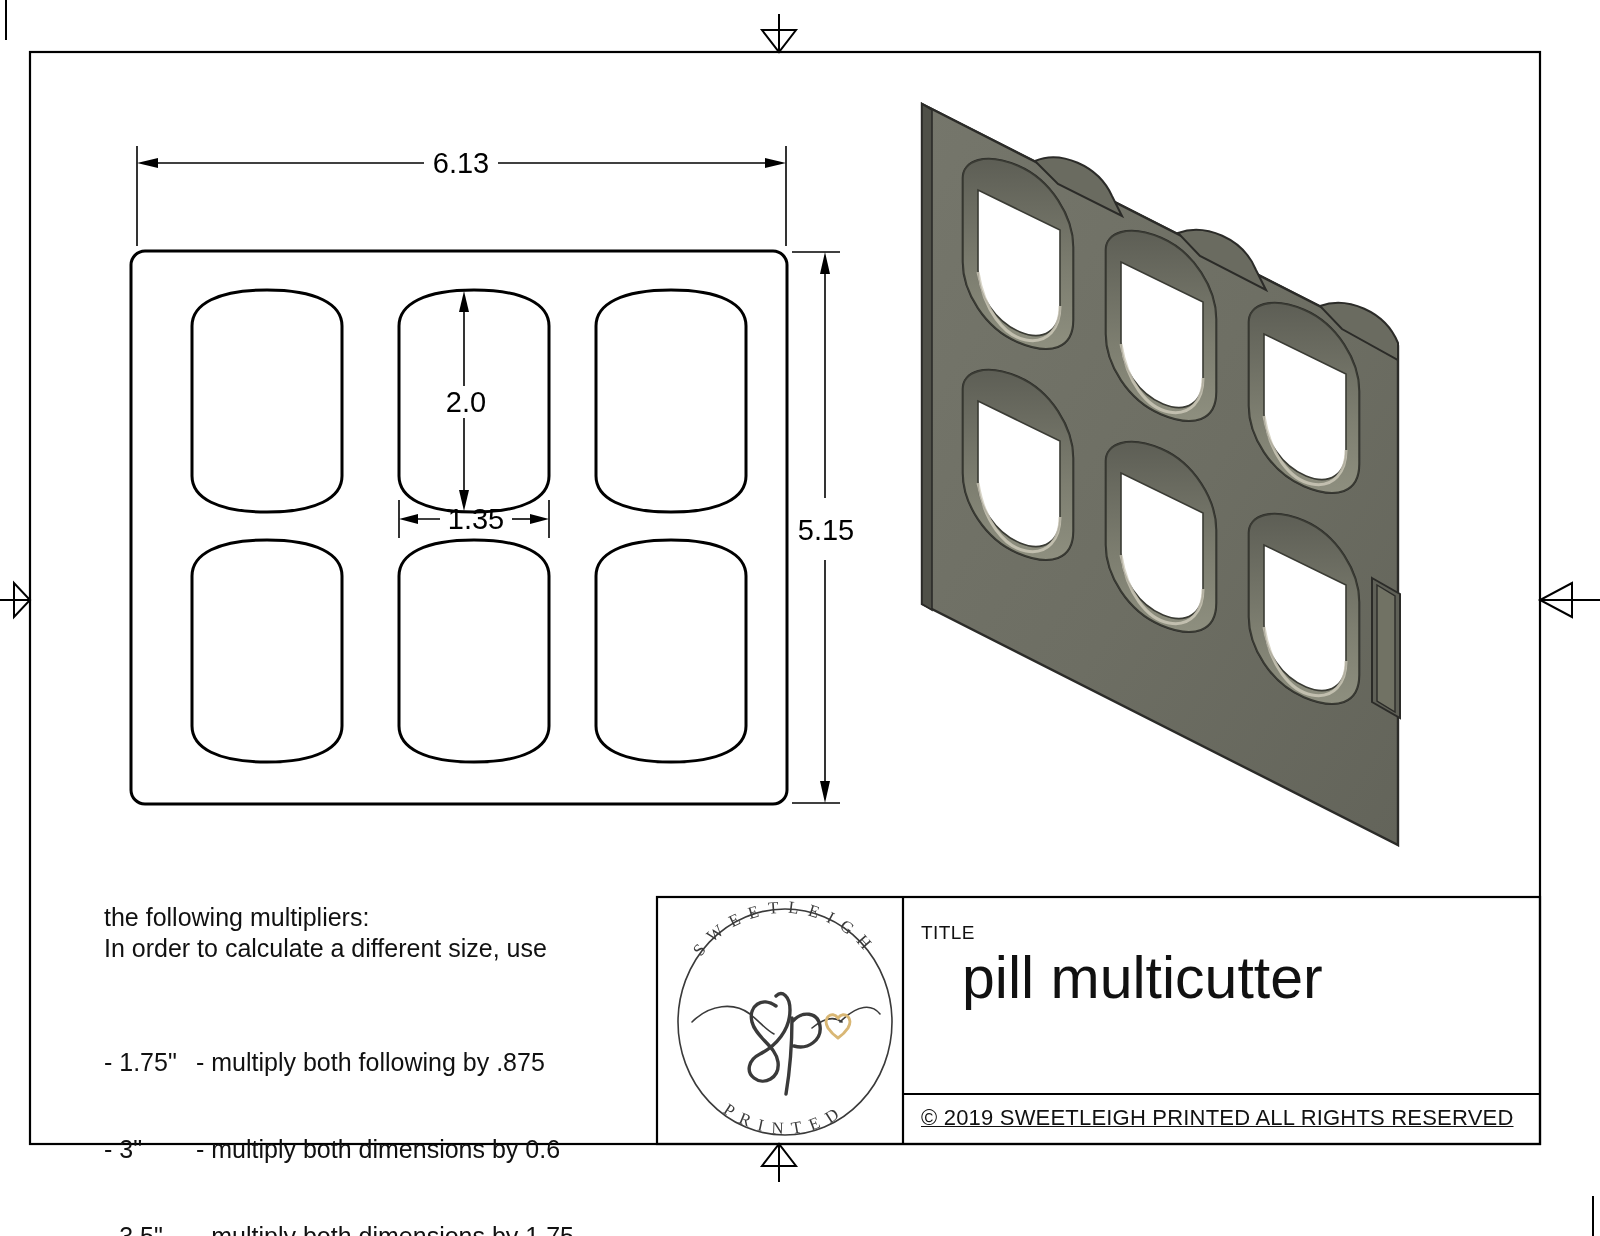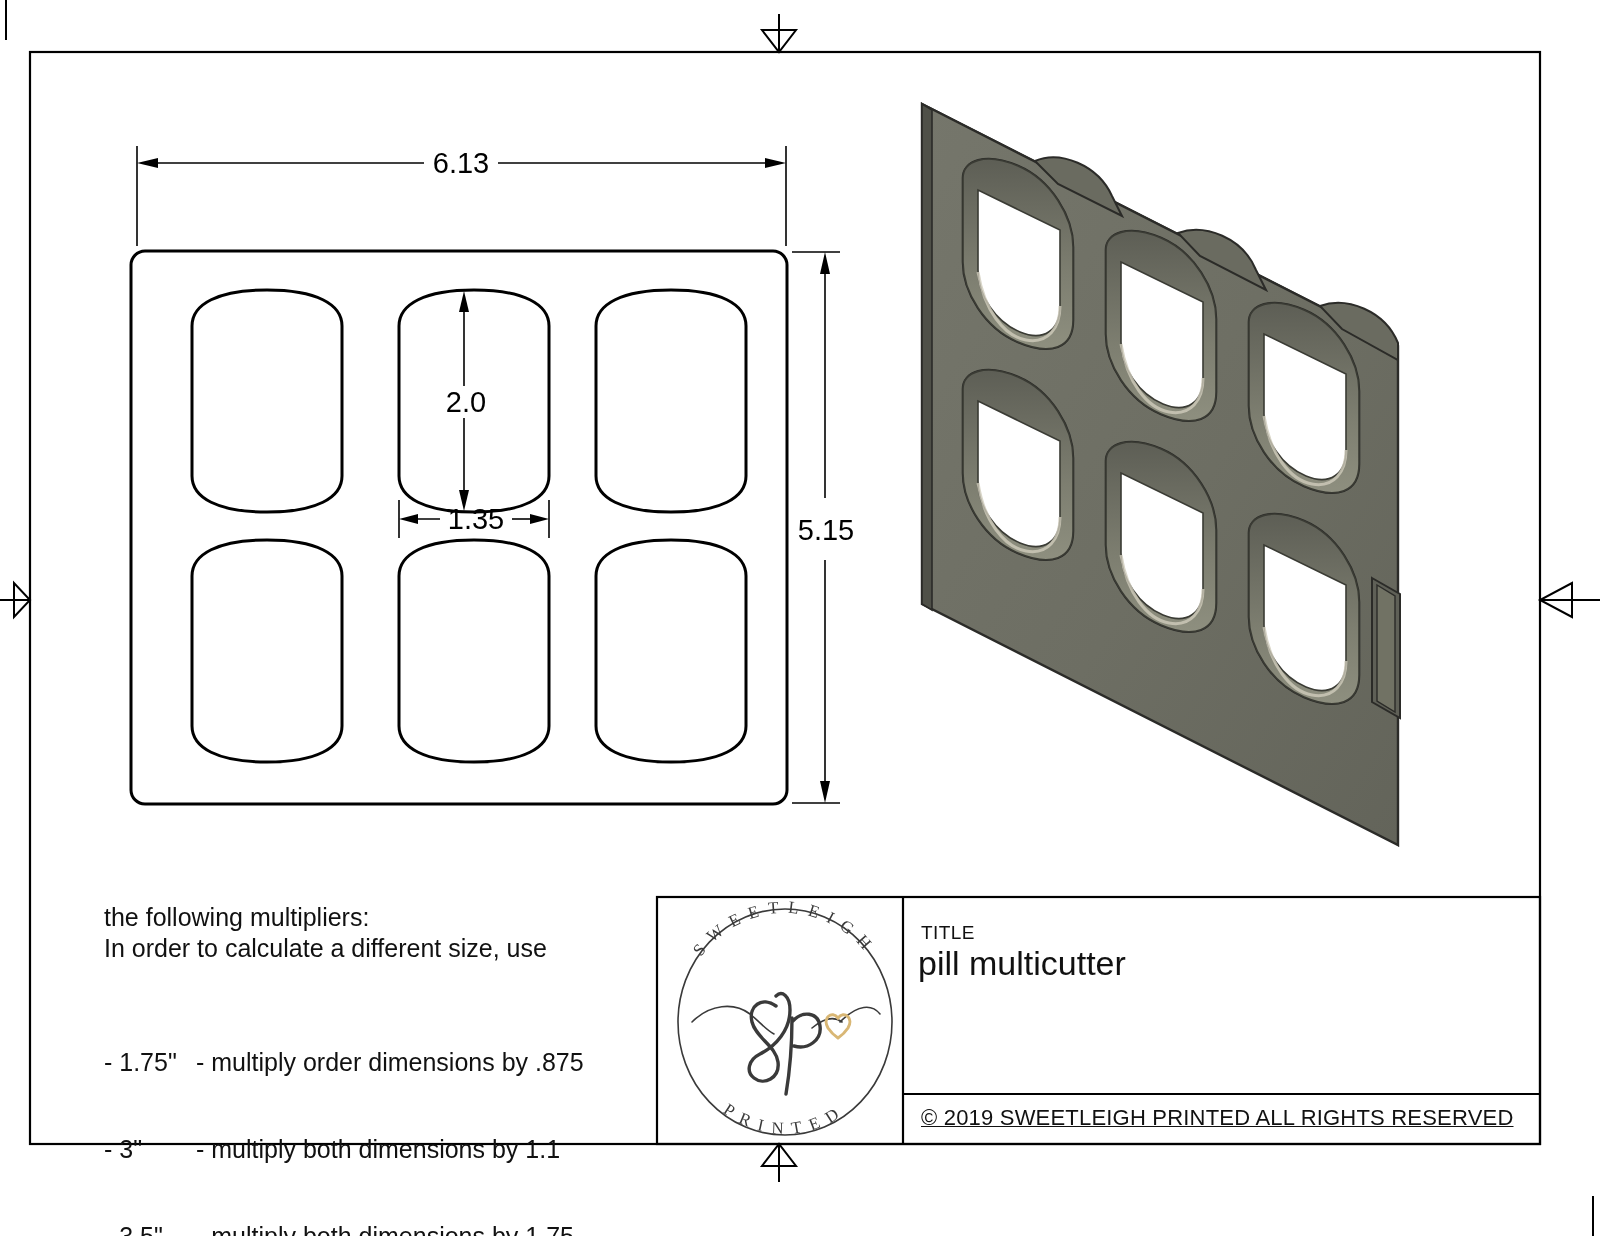--- a/index.html
+++ b/index.html
@@ -10,21 +10,21 @@
   }
   #stage{position:absolute;left:0;top:0;width:1600px;height:1236px;}
   svg.layer{position:absolute;left:0;top:0;width:1600px;height:1236px;overflow:visible;}
 
   
   .dimtext{font-family:"Liberation Sans",sans-serif;font-size:29px;fill:#000;}
   .notes{position:absolute;font-family:"Liberation Sans",sans-serif;color:#111;}
   .notes-head{font-size:25px;line-height:31px;white-space:pre;}
   .notes-list{font-size:25px;line-height:29px;white-space:pre;}
   .tb-label{font-size:19px;letter-spacing:.4px;text-align:center;}
-  .tb-title{font-size:34px;}
+  .tb-title{font-size:59px;margin-left:44px;}
   .tb-copy{font-size:22px;letter-spacing:.2px;}
   .logo-letter{font-family:"Liberation Serif",serif;font-size:17px;fill:#3a3a3a;letter-spacing:0;}
 </style>
 </head>
 <body>
 
 <div id="stage">
 
   <svg class="layer">
 
@@ -229,25 +229,25 @@
 
   <div class="notes" style="left:104px; top:902px; width:560px;">
     <div class="notes-head">the following multipliers:</div>
     <div class="notes-head">In order to calculate a different size, use</div>
 
     <div style="height:26px;"></div>
 
     <div class="notes-list">
       <div style="display:flex;">
         <span style="width:92px;display:inline-block;">- 1.75"</span>
-        <span>- multiply order dimensions by .875</span>
+        <span>- multiply both following by .875</span>
       </div>
       <div style="display:flex;">
         <span style="width:92px;display:inline-block;">- 3"</span>
-        <span>- multiply both dimensions by 1.1</span>
+        <span>- multiply both dimensions by 0.6</span>
       </div>
       <div style="display:flex;">
         <span style="width:92px;display:inline-block;">- 3.5"</span>
         <span>- multiply both dimensions by 1.75</span>
       </div>
       
       
       
     </div>
   </div>

